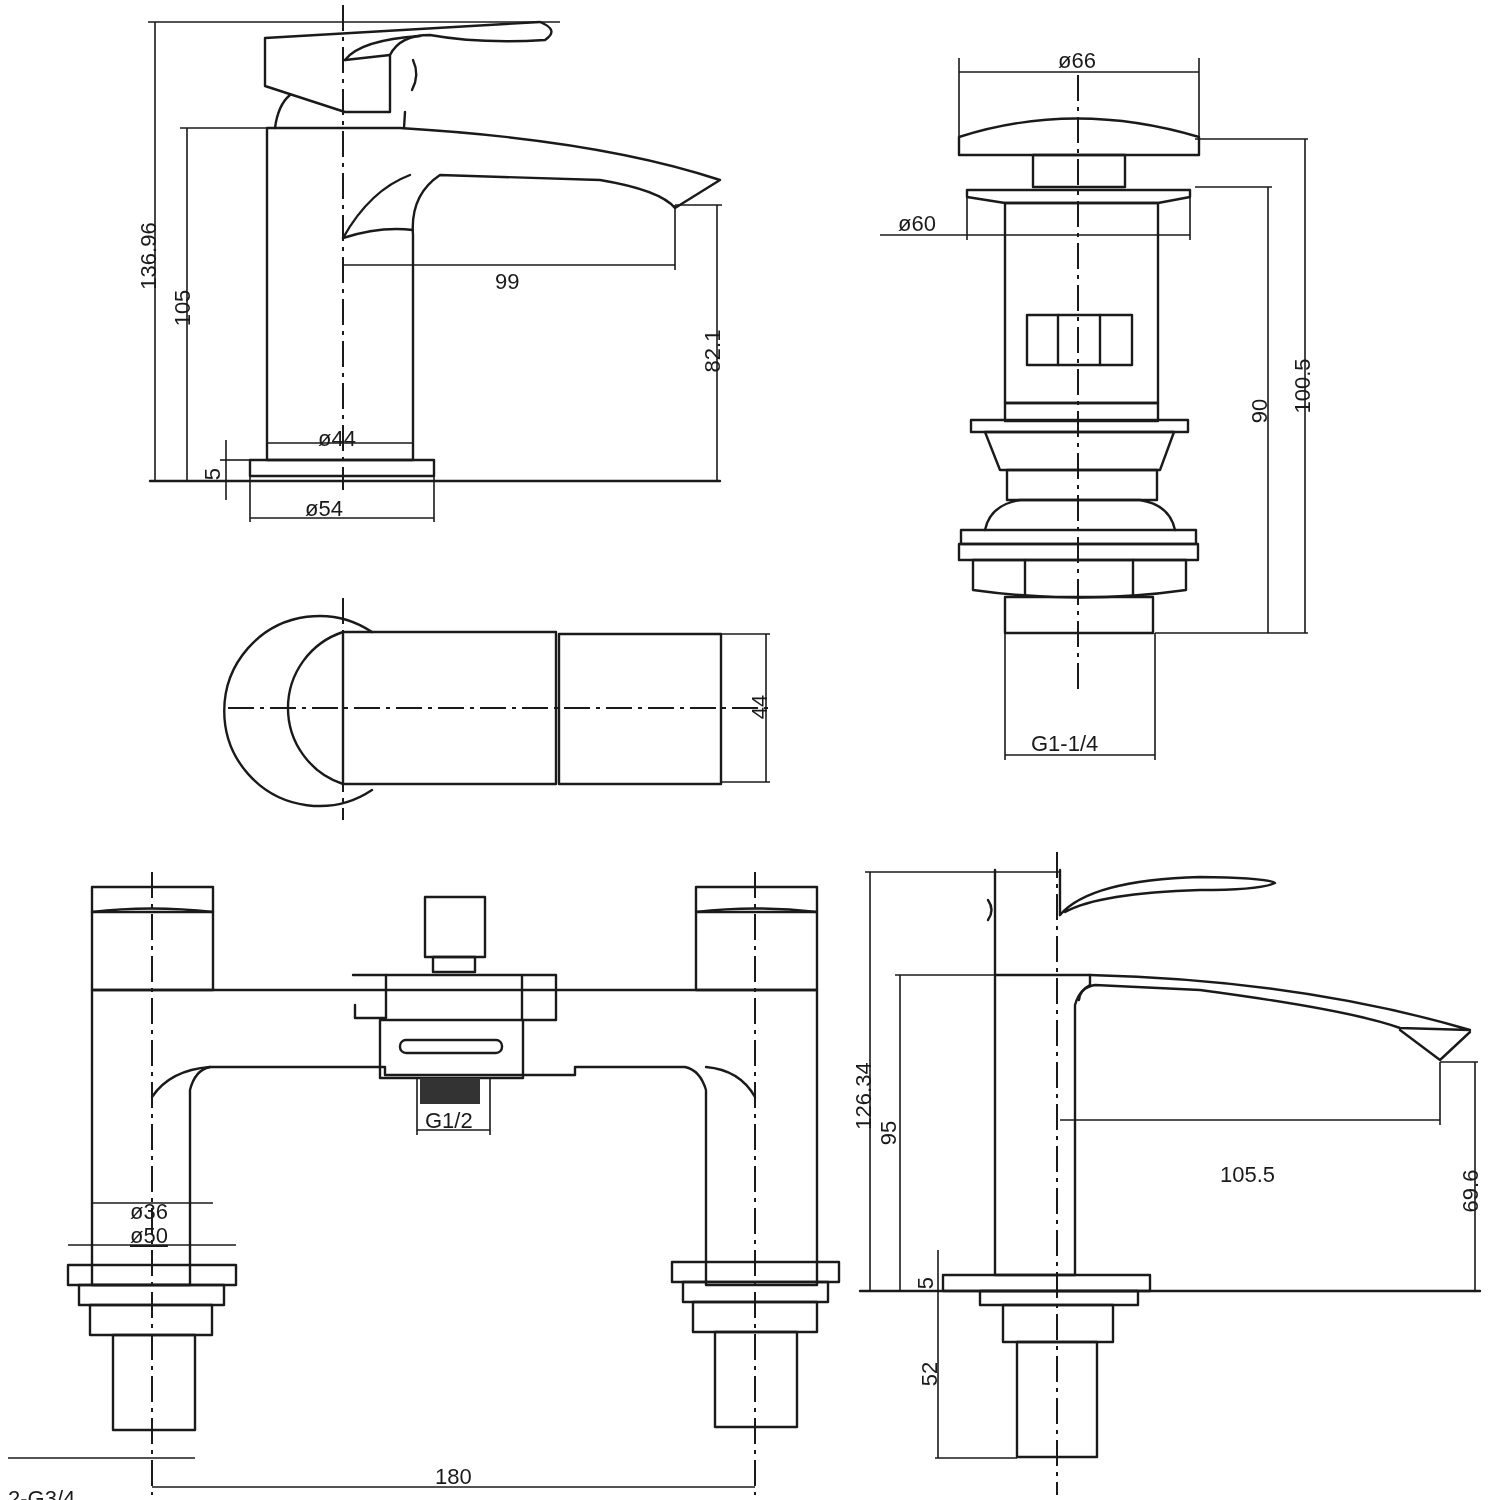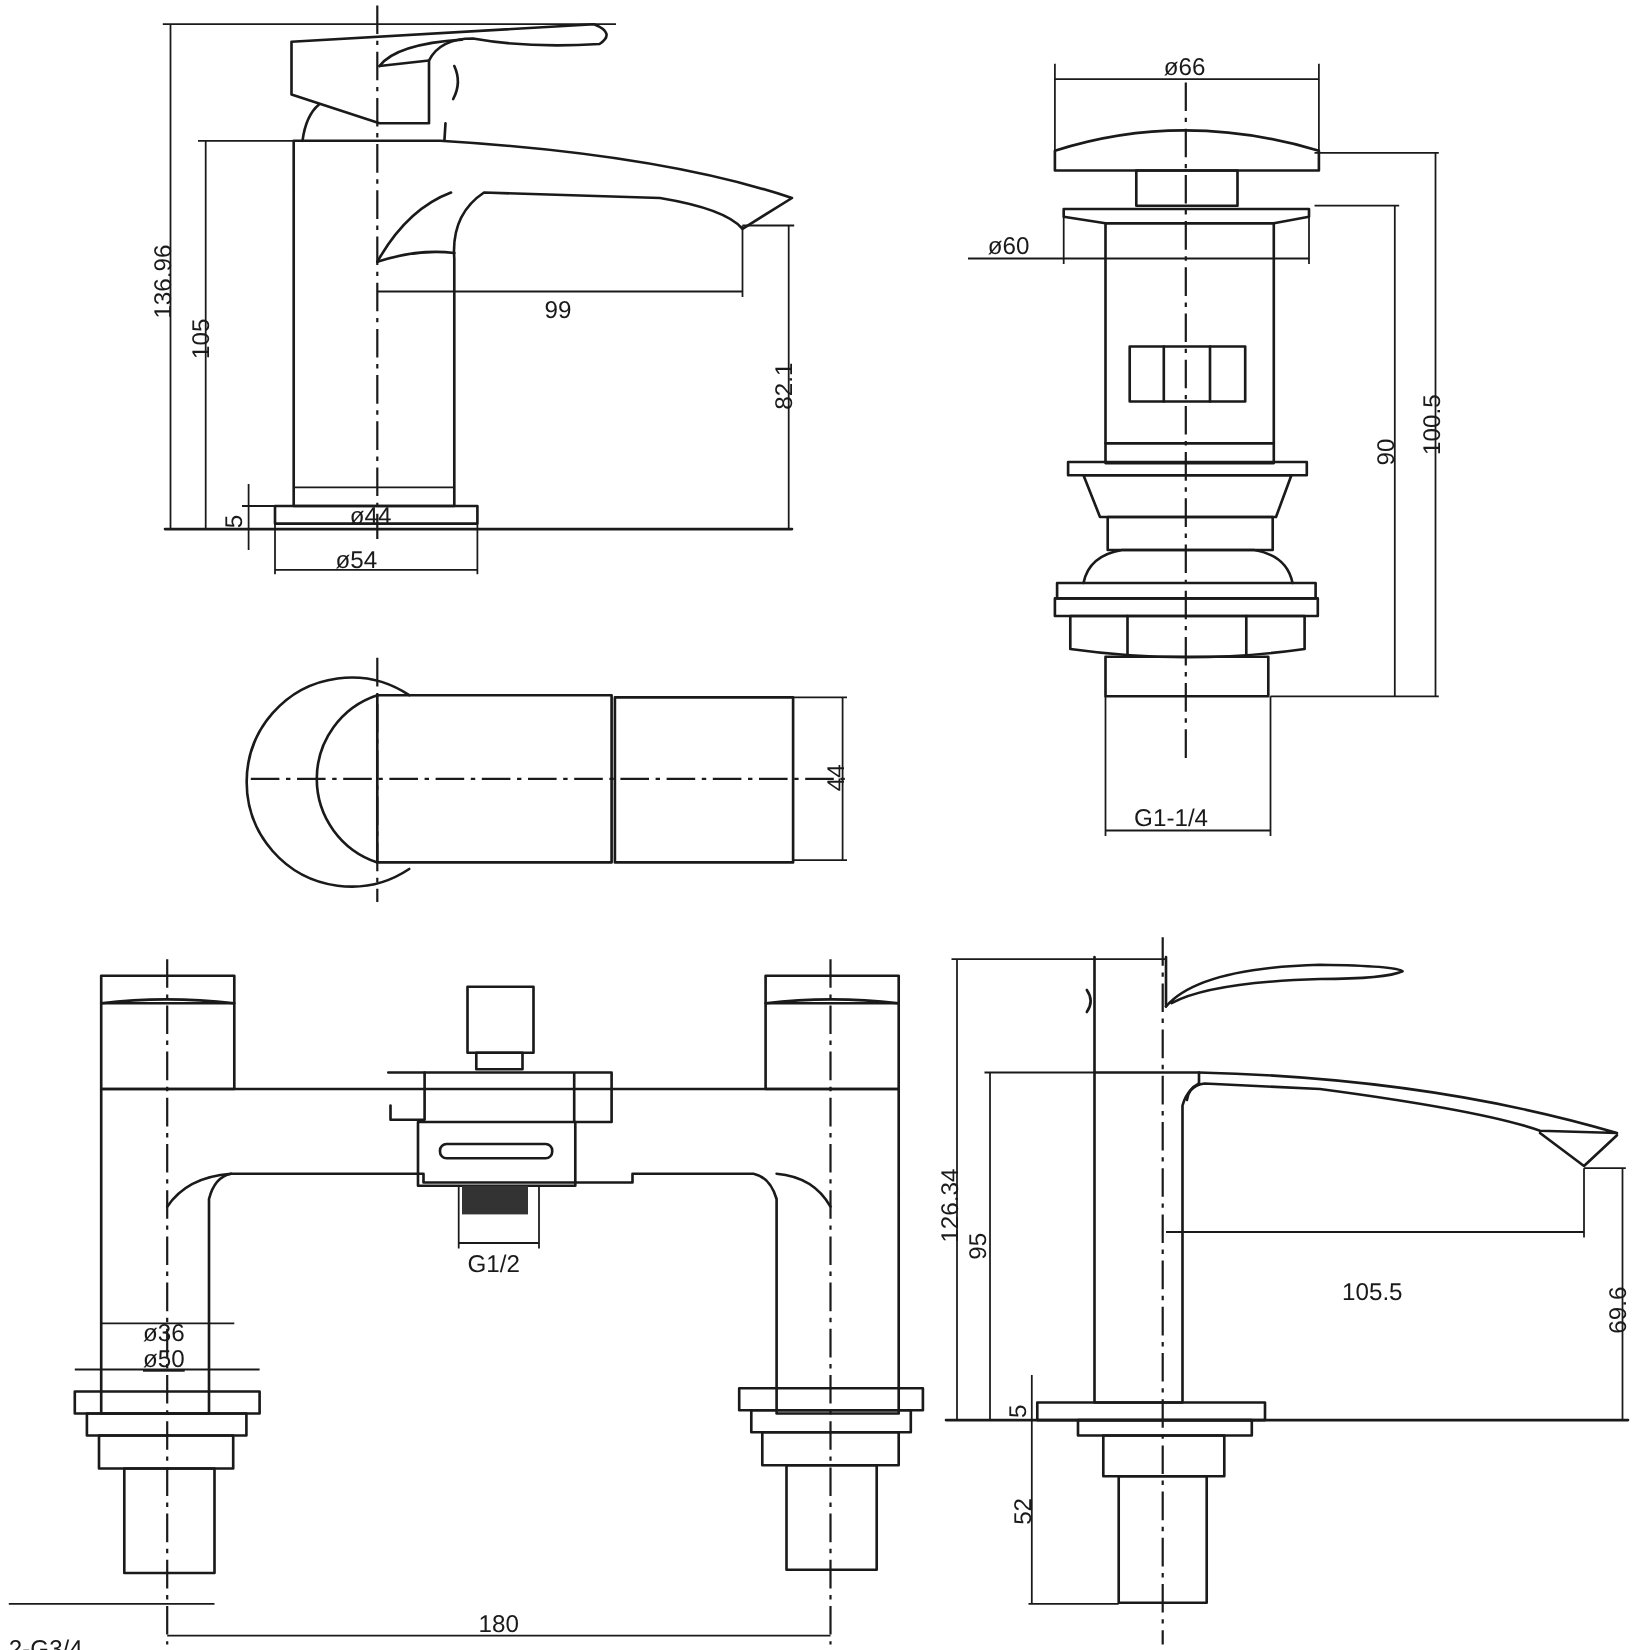--- a/index.html
+++ b/index.html
@@ -166,33 +166,33 @@
     <line class="d" x1="1475" y1="1062" x2="1475" y2="1291"></line>
     <line class="d" x1="938" y1="1250" x2="938" y2="1458"></line>
     <line class="d" x1="935" y1="1458" x2="1017" y2="1458"></line>
   </g>
 </svg>
 
 <div class="lbl v" style="left:115px;top:245px;">136.96</div>
 <div class="lbl v" style="left:165px;top:297px;">105</div>
 <div class="lbl" style="left:495px;top:247px;margin-top:24px;">99</div>
 <div class="lbl v" style="left:692px;top:340px;">82.1</div>
-<div class="lbl" style="left:318px;top:428px;margin-top:30px;">ø44</div>
+<div class="lbl" style="left:318px;top:428px;">ø44</div>
 <div class="lbl v" style="left:207px;top:463px;">5</div>
 <div class="lbl" style="left:305px;top:498px;">ø54</div>
 
 <div class="lbl v" style="left:748px;top:696px;">44</div>
 
 <div class="lbl" style="left:1058px;top:50px;">ø66</div>
 <div class="lbl" style="left:882px;top:213px;margin-left:16px;">ø60</div>
 <div class="lbl v" style="left:1248px;top:400px;">90</div>
 <div class="lbl v" style="left:1275px;top:375px;">100.5</div>
 <div class="lbl" style="left:989px;top:733px;margin-left:42px;">G1-1/4</div>
 
-<div class="lbl" style="left:425px;top:1110px;margin-top:28px;">G1/2</div>
+<div class="lbl" style="left:425px;top:1110px;">G1/2</div>
 <div class="lbl" style="left:130px;top:1182px;margin-top:19px;">ø36</div>
 <div class="lbl" style="left:130px;top:1225px;text-decoration:underline;">ø50</div>
 <div class="lbl" style="left:8px;top:1488px;">2-G3/4</div>
 <div class="lbl" style="left:435px;top:1466px;">180</div>
 
 <div class="lbl v" style="left:830px;top:1085px;">126.34</div>
 <div class="lbl v" style="left:877px;top:1122px;">95</div>
 <div class="lbl" style="left:1220px;top:1164px;">105.5</div>
 <div class="lbl v" style="left:1450px;top:1180px;">69.6</div>
 <div class="lbl v" style="left:920px;top:1272px;">5</div>

